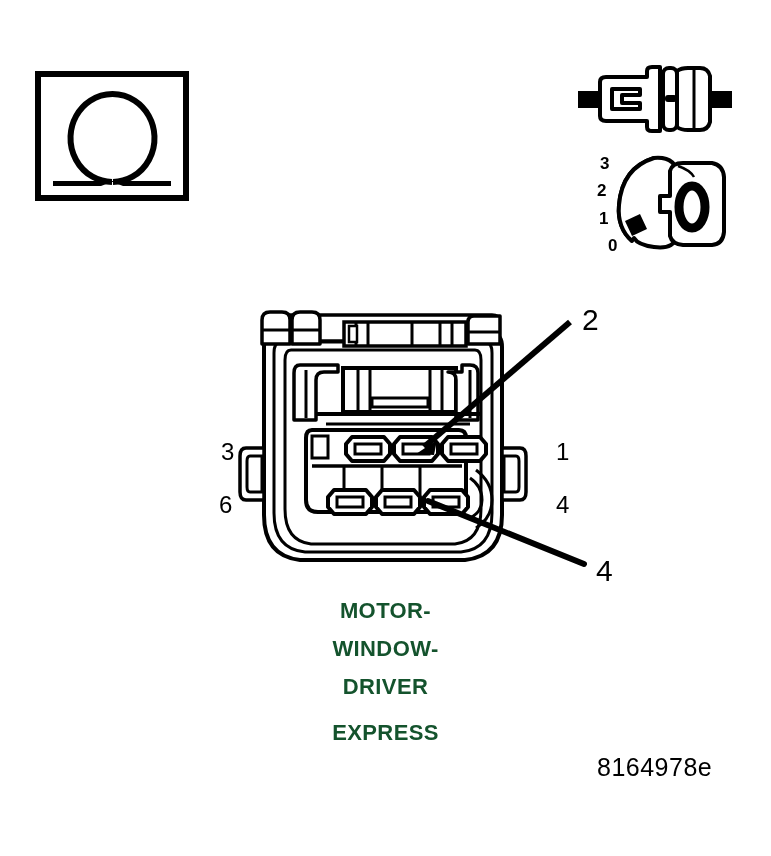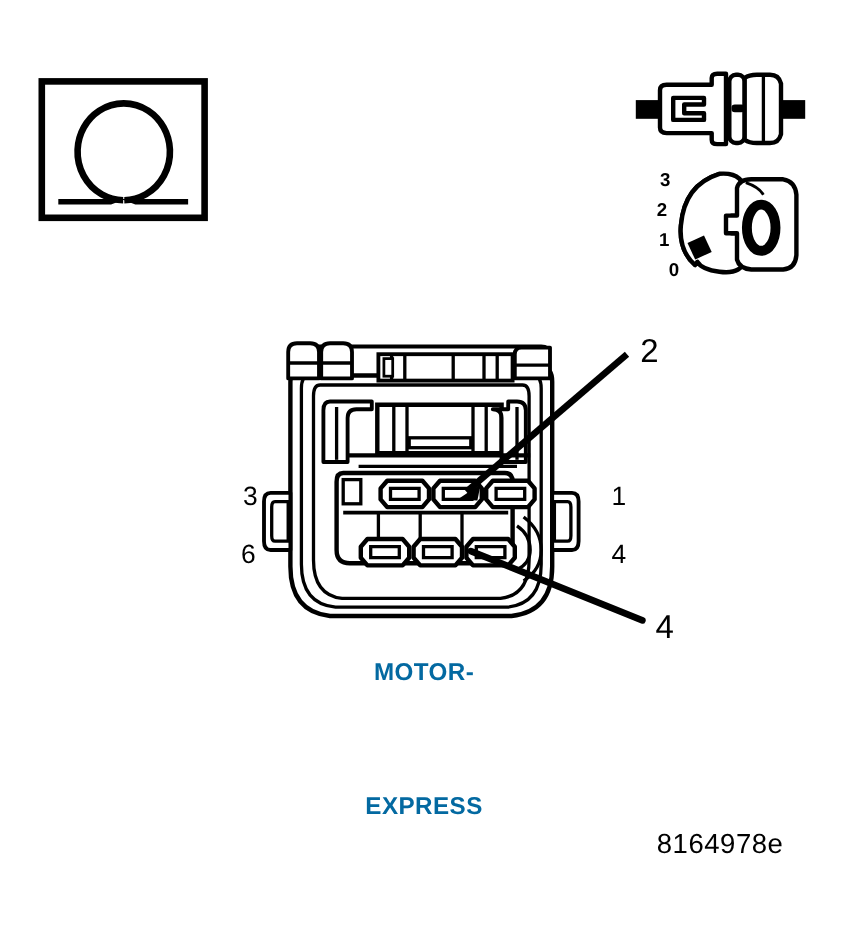--- a/index.html
+++ b/index.html
@@ -40,21 +40,21 @@
   }
   .callout {
     font-size: 30px;
     font-weight: normal;
   }
   .caption-line {
     position: absolute;
     width: 771px;
     left: 0;
     text-align: center;
-    color: #0369a1;
+    color: #14532d;
     font-family: "Liberation Sans", sans-serif;
     font-size: 22px;
     font-weight: bold;
     letter-spacing: 0.4px;
   }
   .figure-id {
     font-size: 25px;
     font-weight: normal;
     letter-spacing: 0.5px;
   }
@@ -215,17 +215,19 @@
 
   <div class="txt pin-label" style="left:221px; top:440px;">3</div>
   <div class="txt pin-label" style="left:219px; top:493px;">6</div>
   <div class="txt pin-label" style="left:556px; top:440px;">1</div>
   <div class="txt pin-label" style="left:556px; top:493px;">4</div>
 
   <div class="txt callout" style="left:582px; top:305px;">2</div>
   <div class="txt callout" style="left:596px; top:556px;">4</div>
 
   <div class="caption-line" style="top:598px;">MOTOR-</div>
+  <div class="caption-line" style="top:636px;">WINDOW-</div>
+  <div class="caption-line" style="top:674px;">DRIVER</div>
   <div class="caption-line" style="top:720px;">EXPRESS</div>
 
   <div class="txt figure-id" style="left:597px; top:755px;">8164978e</div>
 
 </div>
 
 </body></html>

